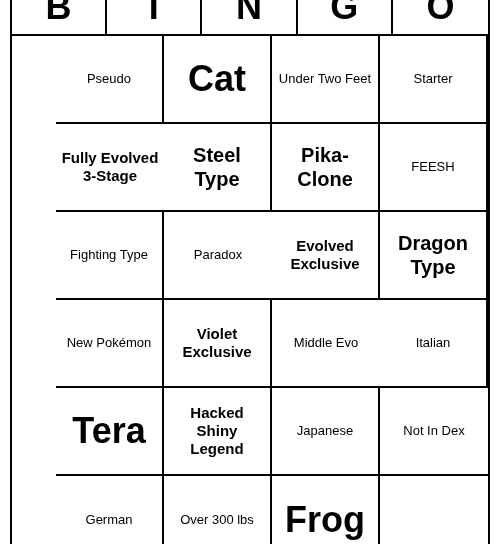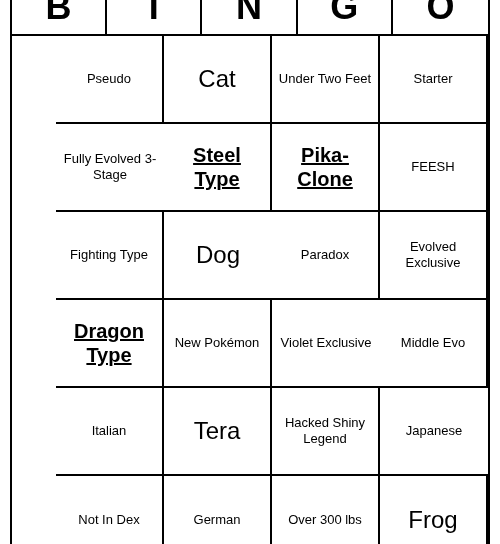--- a/index.html
+++ b/index.html
@@ -64,36 +64,36 @@
     .bingo-cell:nth-child(5n) {
       border-right: none;
     }
 
     .bingo-cell:nth-child(n+21) {
       border-bottom: none;
     }
 
     
     .text-large {
-      font-size: 24px;
-      font-weight: normal;
+      font-size: 36px;
+      font-weight: bold;
     }
 
     .text-medium {
       font-size: 20px;
       font-weight: bold;
-      text-decoration: underline;
     }
 
     .text-small {
       font-size: 13px;
     }
 
     .text-xsmall {
-      font-size: 13px;
+      font-size: 15px;
+      font-weight: bold;
     }
   </style>
 </head>
 <body>
 
 <div class="bingo-card">
   <div class="bingo-header">
   <div class="bingo-header-cell">B</div>
       <div class="bingo-header-cell">I</div>
       <div class="bingo-header-cell">N</div>
@@ -120,23 +120,20 @@
         <span class="text-medium">Steel Type</span>
       </div>
       <div class="bingo-cell">
         <span class="text-medium">Pika-Clone</span>
       </div>
       <div class="bingo-cell">
         <span class="text-small">FEESH</span>
       </div>
       <div class="bingo-cell">
         <span class="text-small">Fighting Type</span>
-      </div>
-      <div class="bingo-cell">
-        <span class="text-large">Dog</span>
       </div>
       <div class="bingo-cell">
         <span class="text-small">Paradox</span>
       </div>
       <div class="bingo-cell">
         <span class="text-xsmall">Evolved Exclusive</span>
       </div>
       <div class="bingo-cell">
         <span class="text-medium">Dragon Type</span>
       </div>

